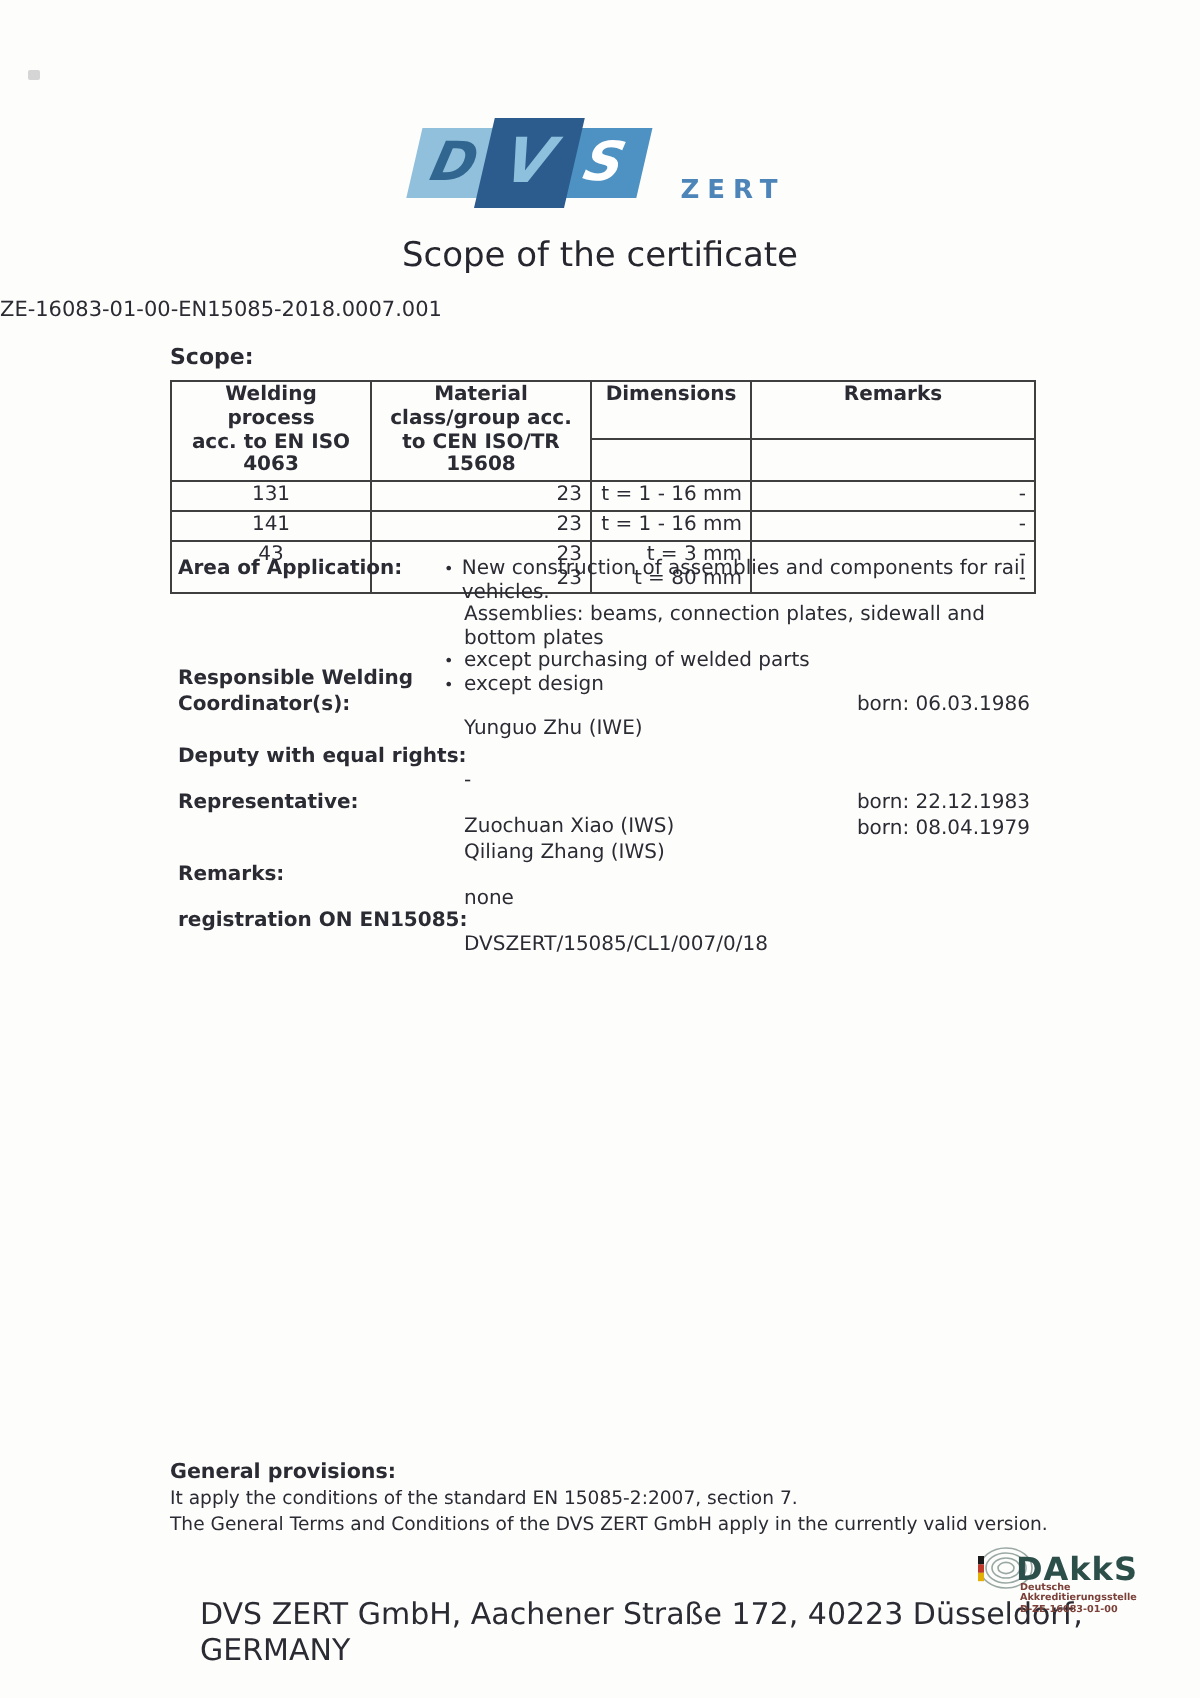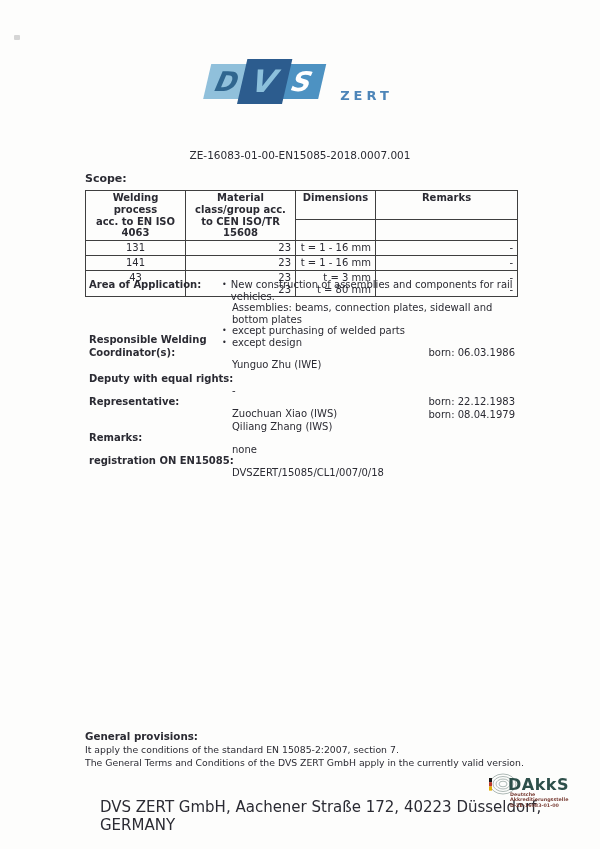--- a/index.html
+++ b/index.html
@@ -22,21 +22,21 @@
     margin-left:-5px; z-index:2; position:relative; }
   .block-s { width:40px; height:35px; background:#4d92c2; color:#ffffff; font-size:27px;
     margin-left:-5px; }
   .logo .zert { font-size:13px; color:#4d85b8; letter-spacing:4px; font-weight:600;
     margin-left:18px; align-self:flex-end; margin-bottom:3px; }
 
   
   .doc-title { position:absolute; top:118px; left:0; width:100%;
     text-align:center; font-size:17px; color:#26262e; }
   .cert-number { position:absolute; top:149px; left:0; width:100%;
-    text-align:center; font-size:10.5px; color:#2b2b33; }
+    font-size:10.5px; color:#2b2b33; }
 
   
   .scope-label { position:absolute; top:172px; left:85px; font-size:11px; font-weight:bold; }
   table.scope-table { position:absolute; top:190px; left:85px; width:432px;
     border-collapse:collapse; table-layout:fixed; }
   .scope-table col.c1 { width:100px; } .scope-table col.c2 { width:110px; }
   .scope-table col.c3 { width:80px; }  .scope-table col.c4 { width:142px; }
   .scope-table th, .scope-table td { border:1px solid #3f3f3f; font-size:10px;
     padding:1px 4px; line-height:1.18; }
   .scope-table th { font-weight:bold; text-align:center; vertical-align:middle; }
@@ -83,20 +83,21 @@
       </div>
     <div class="block block-v">
         <span>V</span>
       </div>
     <div class="block block-s">
         <span>S</span>
       </div>
     <div class="zert">ZERT</div>
   </div>
 
+  <div class="doc-title">Scope of the certificate</div>
   <div class="cert-number">ZE-16083-01-00-EN15085-2018.0007.001</div>
 
   <div class="scope-label">Scope:</div>
   <table class="scope-table">
     <colgroup>
         <col class="c1">
         <col class="c2">
         <col class="c3">
         <col class="c4">
       </colgroup>

